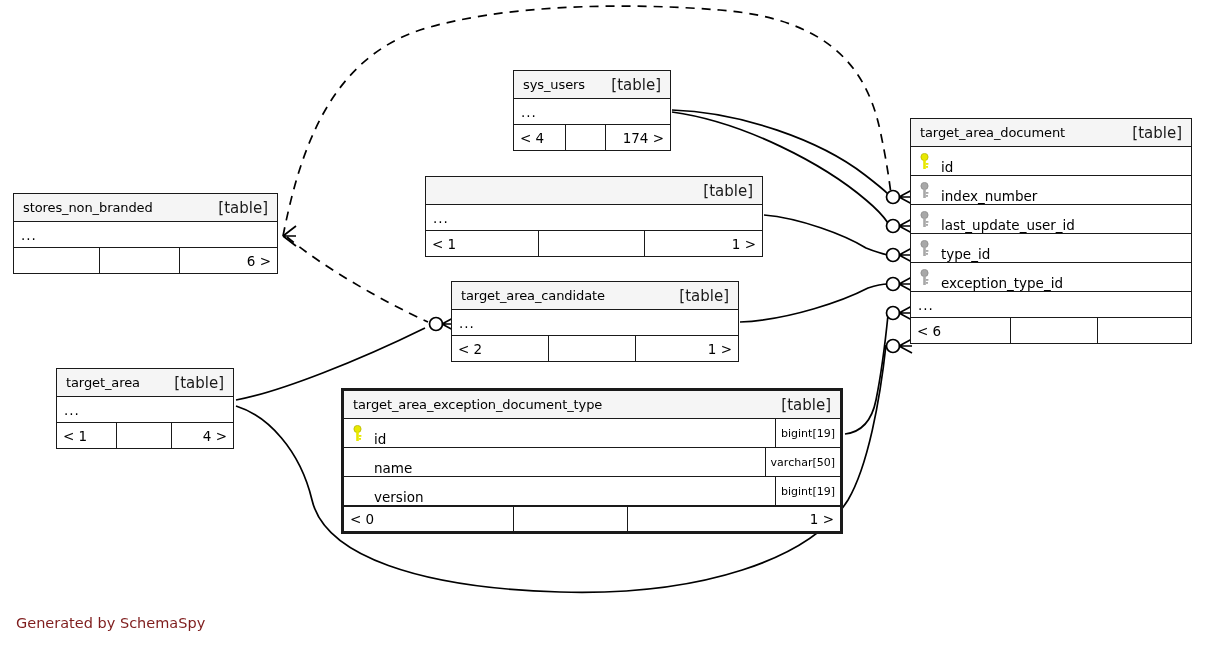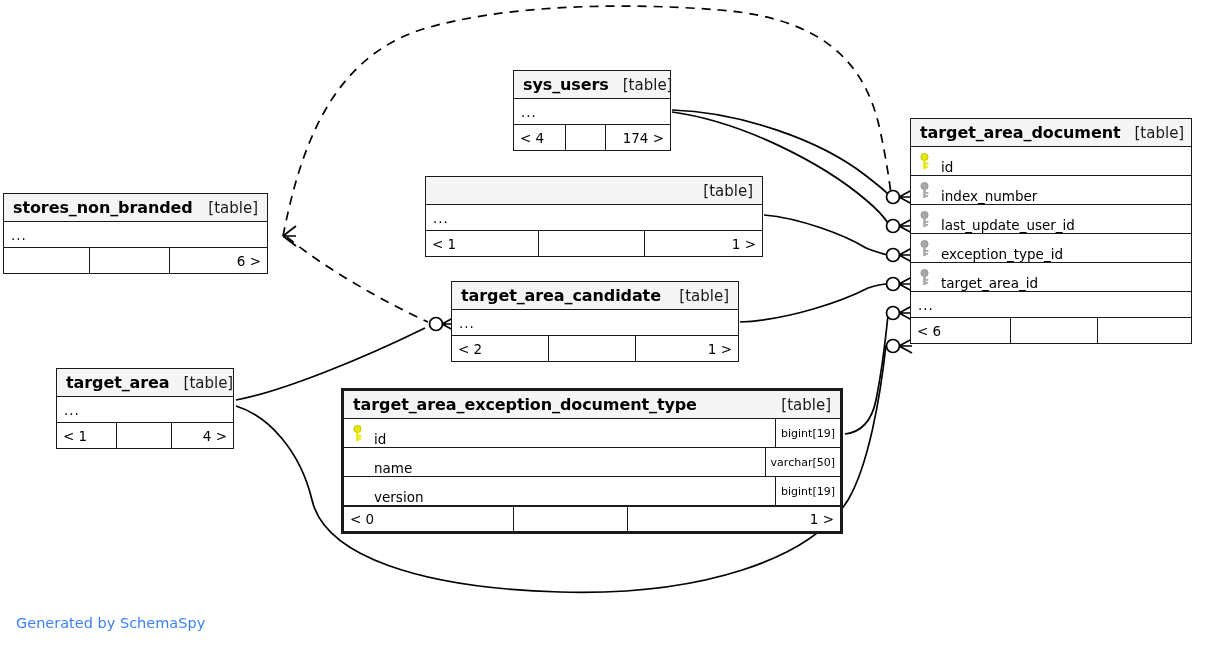--- a/index.html
+++ b/index.html
@@ -44,22 +44,22 @@
     box-sizing: border-box;
     background: #f5f5f5;
     border-bottom: 1.5px solid #1a1a1a;
     height: 28px;
     display: flex;
     align-items: center;
     padding: 0 9px;
     white-space: nowrap;
   }
   .node-title .tname {
-    font-weight: bold;
-    font-size: 16px;
+    font-weight: normal;
+    font-size: 13px;
     letter-spacing: -0.1px;
   }
   .node-title .ttag {
     margin-left: auto;
     padding-left: 14px;
     font-size: 15px;
     color: #1a1a1a;
     font-weight: normal;
   }
 
@@ -128,21 +128,21 @@
   .footer .fcell.mid    { justify-content: center; }
 
   
   .keyicon { display: block; }
 
   .credit {
     position: absolute;
     left: 16px;
     top: 615px;
     font-size: 14.5px;
-    color: #3b82f6;
+    color: #7f1d1d;
     white-space: nowrap;
   }
 </style>
 </head>
 <body>
 
 <div id="canvas">
 
   <svg id="edge-layer" viewBox="0 0 1207 645" width="1207" height="645">
     <defs>
@@ -211,21 +211,21 @@
       <g transform="translate(442,324)">
           <use href="#cf-left"></use>
         </g>
     </g>
 
     <g>
       <path d="M296,226 L283,236 M296,246 L283,236 M296,236 L283,236" stroke="#000" stroke-width="1.7" fill="none"></path>
     </g>
   </svg>
 
-  <div class="node" style="left:3px; top:193px; width:265px;">
+  <div class="node" style="left:13px; top:193px; width:265px;">
     <div class="node-title">
       <span class="tname">stores_non_branded</span>
       <span class="ttag">[table]</span>
     </div>
     <div class="ellipsis-row">...</div>
     <div class="footer">
       <div class="fcell left" style="width:86px;"></div>
       <div class="fcell mid" style="width:80px;"></div>
       <div class="fcell right" style="flex:1 1 auto;">6 &gt;</div>
     </div>
@@ -317,45 +317,45 @@
         <svg class="keyicon" width="11" height="17" viewBox="0 0 11 17">
           <circle cx="5.5" cy="4" r="3.6" fill="#a8a8a8" stroke="#8a8a8a" stroke-width="0.8"></circle>
           <rect x="4.2" y="6.5" width="2.6" height="9.5" fill="#a8a8a8"></rect>
           <rect x="6.8" y="10" width="2.6" height="1.8" fill="#a8a8a8"></rect>
           <rect x="6.8" y="13" width="2.2" height="1.8" fill="#a8a8a8"></rect>
         </svg>
       </span>
       <span class="colname">last_update_user_id</span>
     </div>
 
-
-
     <div class="row">
       <span class="keycell">
         <svg class="keyicon" width="11" height="17" viewBox="0 0 11 17">
           <circle cx="5.5" cy="4" r="3.6" fill="#a8a8a8" stroke="#8a8a8a" stroke-width="0.8"></circle>
           <rect x="4.2" y="6.5" width="2.6" height="9.5" fill="#a8a8a8"></rect>
           <rect x="6.8" y="10" width="2.6" height="1.8" fill="#a8a8a8"></rect>
           <rect x="6.8" y="13" width="2.2" height="1.8" fill="#a8a8a8"></rect>
         </svg>
       </span>
-      <span class="colname">exception_type_id</span>
-    </div>
+      <span class="colname">type_id</span>
+    </div>
+
 
     <div class="row">
       <span class="keycell">
         <svg class="keyicon" width="11" height="17" viewBox="0 0 11 17">
           <circle cx="5.5" cy="4" r="3.6" fill="#a8a8a8" stroke="#8a8a8a" stroke-width="0.8"></circle>
           <rect x="4.2" y="6.5" width="2.6" height="9.5" fill="#a8a8a8"></rect>
           <rect x="6.8" y="10" width="2.6" height="1.8" fill="#a8a8a8"></rect>
           <rect x="6.8" y="13" width="2.2" height="1.8" fill="#a8a8a8"></rect>
         </svg>
       </span>
-      <span class="colname">target_area_id</span>
-    </div>
+      <span class="colname">exception_type_id</span>
+    </div>
+
 
     <div class="ellipsis-row">...</div>
     <div class="footer">
       <div class="fcell left" style="width:100px;">&lt; 6</div>
       <div class="fcell mid" style="width:87px;"></div>
       <div class="fcell right" style="flex:1 1 auto;"></div>
     </div>
   </div>
 
   <div class="node focal" style="left:341px; top:388px; width:502px;">

